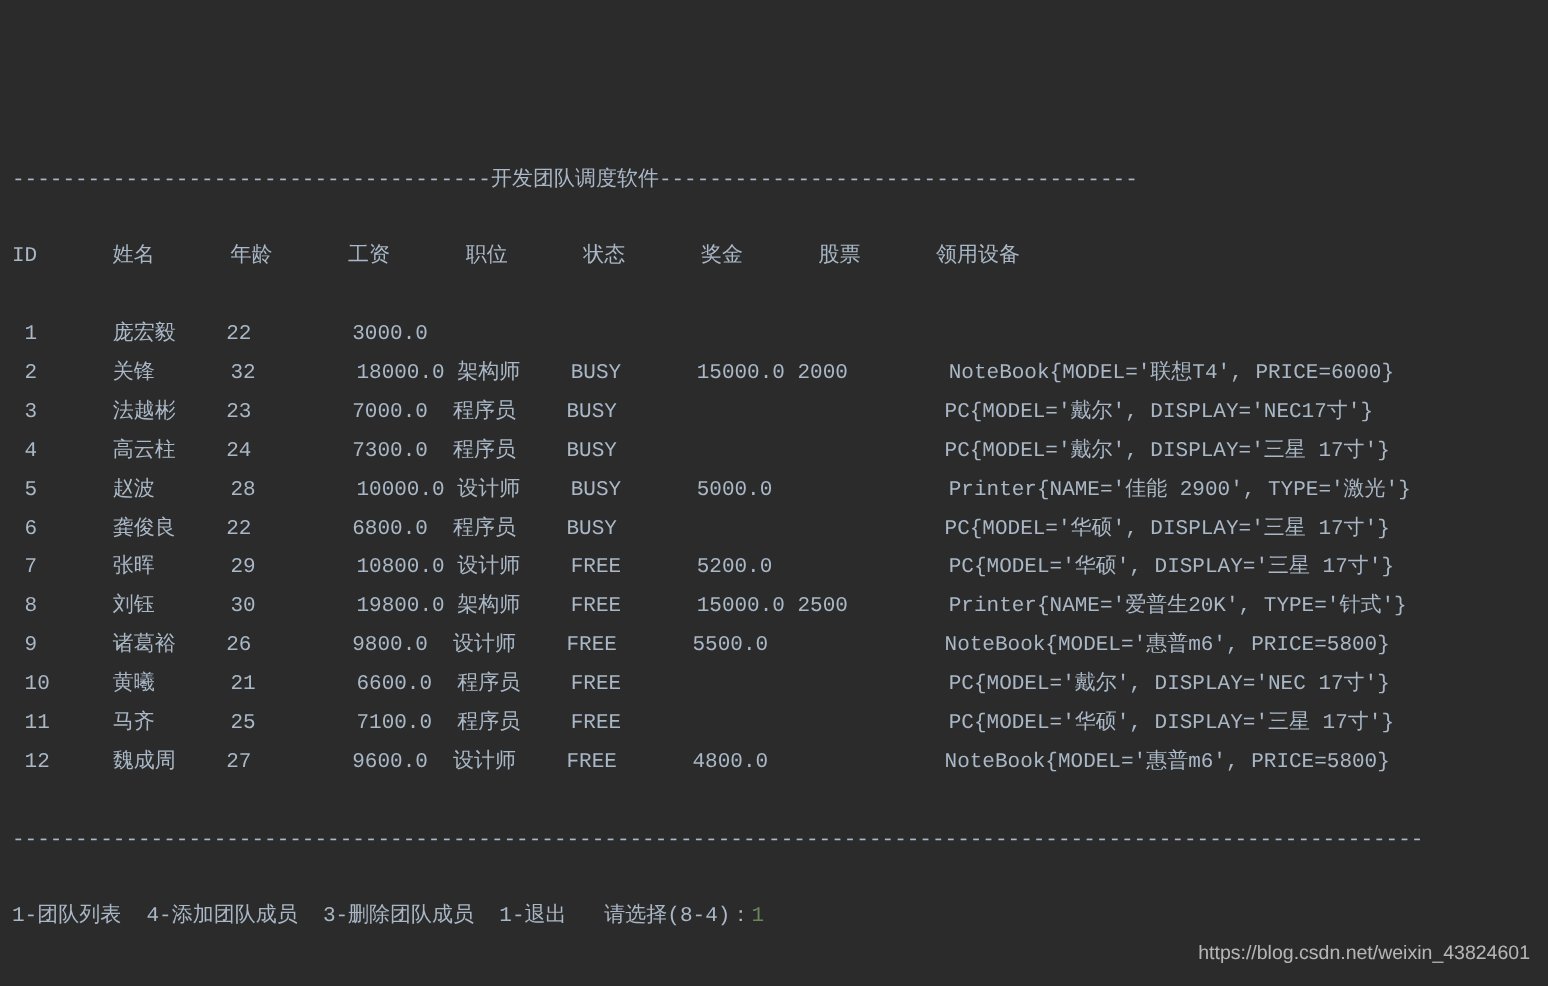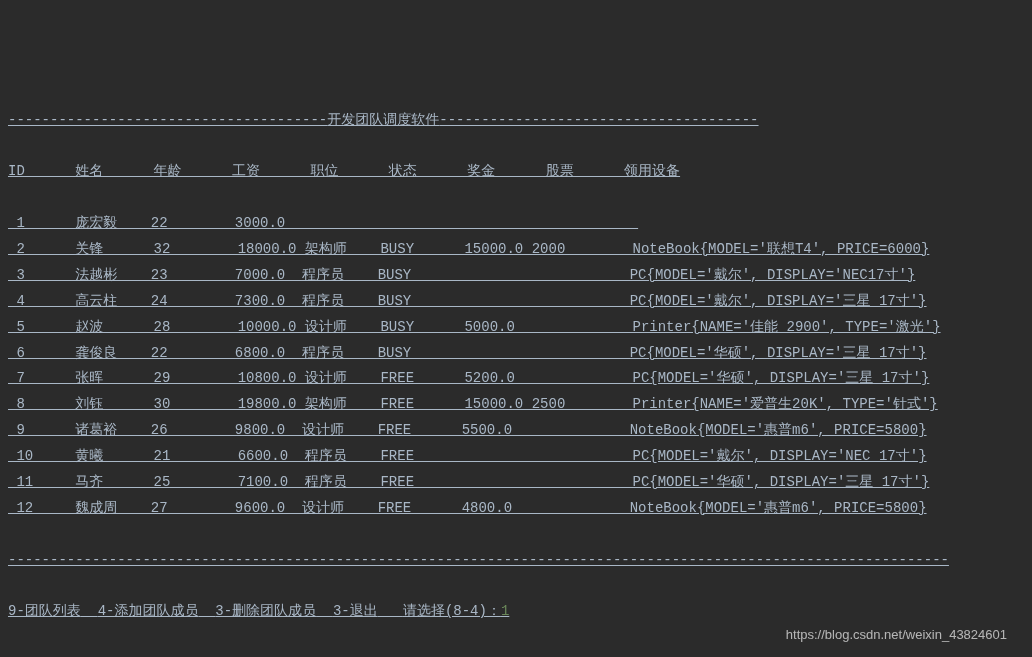--- a/index.html
+++ b/index.html
@@ -8,42 +8,42 @@
       color: #a9b7c6;
       font-family: 'Consolas', 'Monaco', 'Courier New', monospace;
       font-size: 14px;
       line-height: 1.85;
       padding: 4px 8px;
       white-space: pre;
       overflow: hidden;
       width: 1032px;
       height: 657px;
     }
-    .line { white-space: pre; text-decoration: underline; }
+    .line { white-space: pre; }
     .input-val { color: #6a8759; }
     .watermark {
       position: absolute;
       bottom: 10px;
-      right: 25px;
+      right: 12px;
       color: rgba(255,255,255,0.65);
       font-family: Arial, sans-serif;
       font-size: 13px;
       white-space: nowrap;
     }
   </style>
 </head>
 <body>
 
 
 
 <div class="line"><span>--------------------------------------</span><span>开发团队调度软件</span><span>--------------------------------------</span></div>
 <div id="main-header" class="line">ID      姓名      年龄      工资      职位      状态      奖金      股票      领用设备</div>
 <div id="main-rows"><div class="line"> 1      庞宏毅    22        3000.0                                          </div><div class="line"> 2      关锋      32        18000.0 架构师    BUSY      15000.0 2000        NoteBook{MODEL='联想T4', PRICE=6000}</div><div class="line"> 3      法越彬    23        7000.0  程序员    BUSY                          PC{MODEL='戴尔', DISPLAY='NEC17寸'}</div><div class="line"> 4      高云柱    24        7300.0  程序员    BUSY                          PC{MODEL='戴尔', DISPLAY='三星 17寸'}</div><div class="line"> 5      赵波      28        10000.0 设计师    BUSY      5000.0              Printer{NAME='佳能 2900', TYPE='激光'}</div><div class="line"> 6      龚俊良    22        6800.0  程序员    BUSY                          PC{MODEL='华硕', DISPLAY='三星 17寸'}</div><div class="line"> 7      张晖      29        10800.0 设计师    FREE      5200.0              PC{MODEL='华硕', DISPLAY='三星 17寸'}</div><div class="line"> 8      刘钰      30        19800.0 架构师    FREE      15000.0 2500        Printer{NAME='爱普生20K', TYPE='针式'}</div><div class="line"> 9      诸葛裕    26        9800.0  设计师    FREE      5500.0              NoteBook{MODEL='惠普m6', PRICE=5800}</div><div class="line"> 10     黄曦      21        6600.0  程序员    FREE                          PC{MODEL='戴尔', DISPLAY='NEC 17寸'}</div><div class="line"> 11     马齐      25        7100.0  程序员    FREE                          PC{MODEL='华硕', DISPLAY='三星 17寸'}</div><div class="line"> 12     魏成周    27        9600.0  设计师    FREE      4800.0              NoteBook{MODEL='惠普m6', PRICE=5800}</div></div>
 <div class="line">----------------------------------------------------------------------------------------------------------------</div>
-<div class="line"><span>9-团队列表</span>  <span>4-添加团队成员</span>  <span>3-删除团队成员</span>  <span>3-退出</span>   <span>请选择(8-4)：</span><span class="input-val">1</span></div>
+<div class="line"><span>1-团队列表</span>  <span>4-添加团队成员</span>  <span>3-删除团队成员</span>  <span>1-退出</span>   <span>请选择(8-4)：</span><span class="input-val">1</span></div>
 <div class="line"> </div>
 
 
 
 
 
 <div class="watermark">https://blog.csdn.net/weixin_43824601</div>
 
 
 

